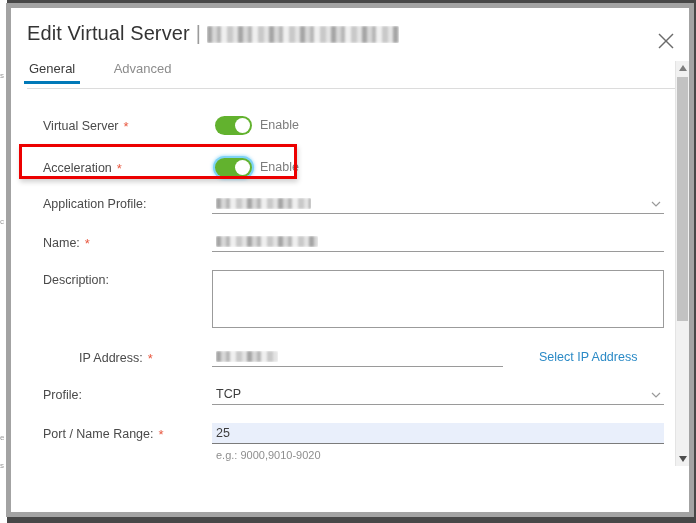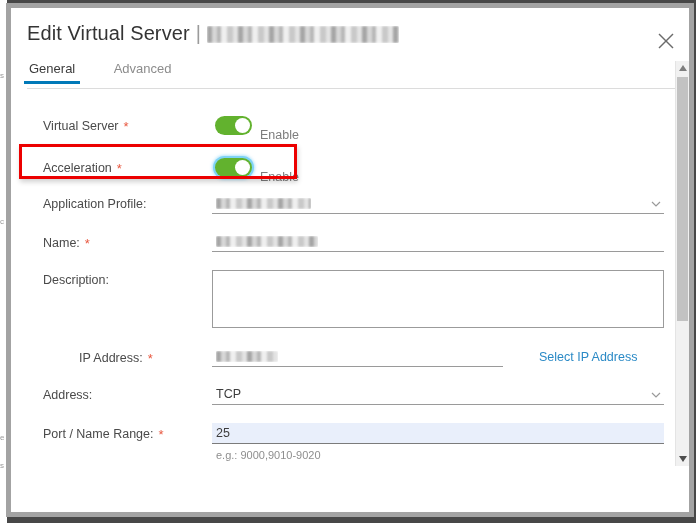--- a/index.html
+++ b/index.html
@@ -194,21 +194,20 @@
     background: #ffffff;
   }
   .toggle.focused {
     box-shadow: 0 0 0 2px #7fd3f5, 0 0 3px 3px rgba(120,205,245,0.55);
   }
   .toggle-text {
     position: absolute;
     left: 233px;
     font-size: 12.5px;
     color: #7d7d7d;
-    margin-top: 10px;
   }
 
   
   .u-input {
     position: absolute;
     box-sizing: border-box;
     border: none;
     border-bottom: 1px solid #9a9a9a;
     background: transparent;
     font-family: "Liberation Sans", sans-serif;
@@ -431,21 +430,21 @@
       <div class="row" style="top:253px; height:26px;">
         <span class="lbl" style="top:3px;margin-left:36px;"><span>IP Address:</span><span class="req">*</span></span>
         <div style="position:absolute; left:185px; top:0; width:291px; height:21px;">
           <div style="position:absolute; left:0; top:0; width:291px; height:20px; border-bottom:1px solid #9a9a9a; box-sizing:border-box;"></div>
           <span class="redact redact--ip" style="position:absolute; left:4px; top:4px;"></span>
         </div>
         <a class="link" style="left:512px; top:3px;">Select IP Address</a>
       </div>
 
       <div class="row" style="top:291px; height:26px;">
-        <span class="lbl" style="top:3px;">Address:</span>
+        <span class="lbl" style="top:3px;">Profile:</span>
         <div class="select-wrap" style="left:185px; top:0; width:452px; height:21px;">
           <div style="position:absolute; left:0; top:0; width:452px; height:20px; border-bottom:1px solid #9a9a9a; box-sizing:border-box;"></div>
           <span style="position:absolute; left:4px; top:2px; font-size:12.5px; color:#3d3d3d;">TCP</span>
           <span class="chev">
             <svg width="10" height="10" viewBox="0 0 10 10">
               <polyline points="1,3 5,7 9,3" fill="none" stroke="#9a9a9a" stroke-width="1.2"></polyline>
             </svg>
           </span>
         </div>
       </div>

